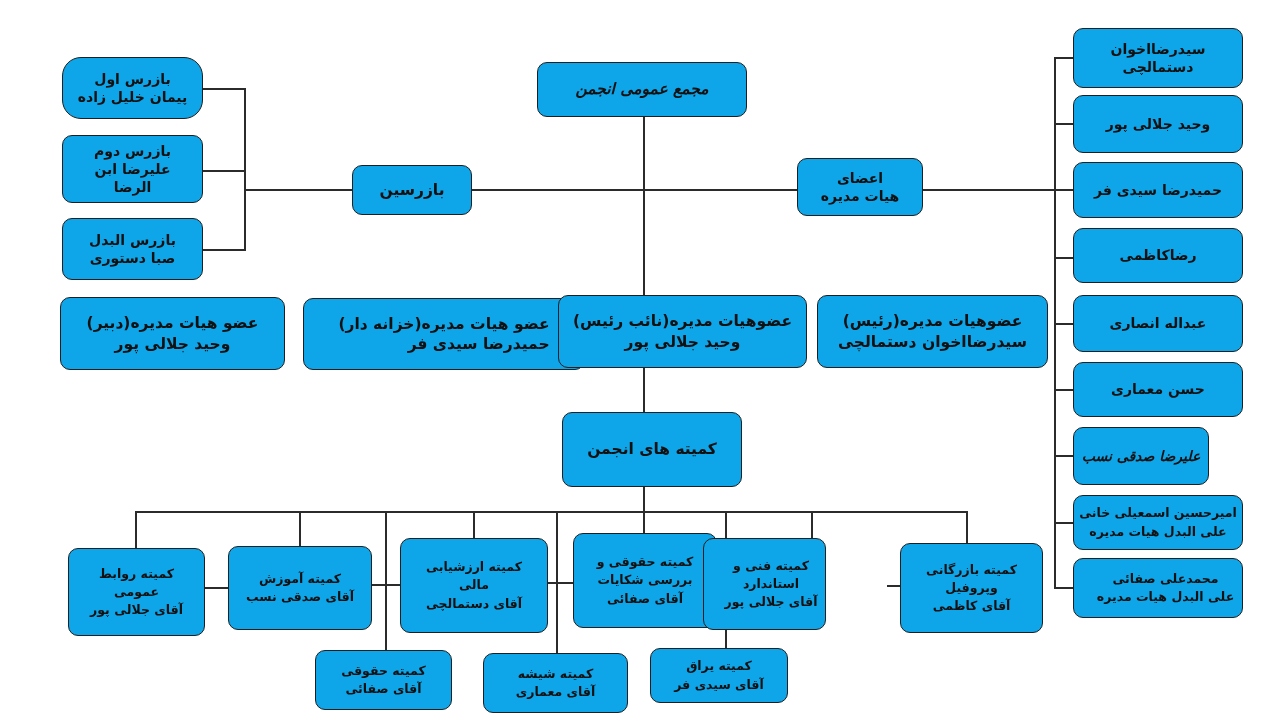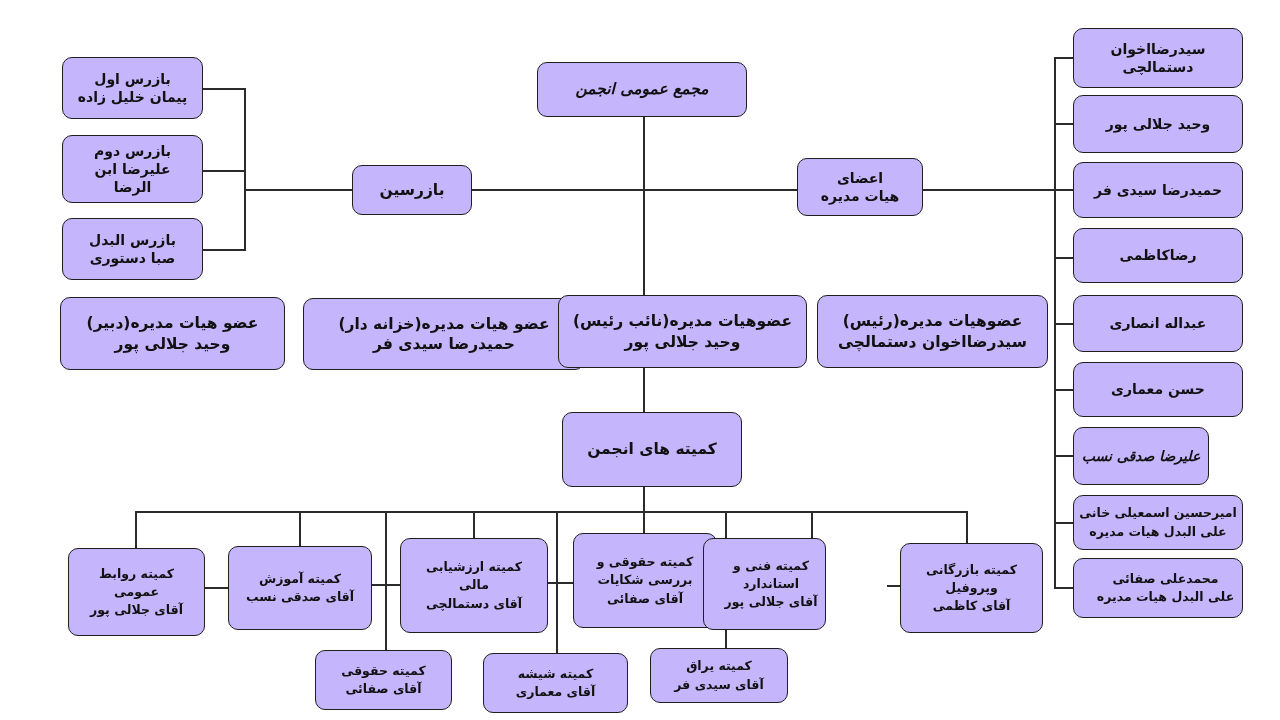--- a/index.html
+++ b/index.html
@@ -3,21 +3,21 @@
 <meta charset="utf-8">
 <style>
   html,body{margin:0;padding:0;background:#fff;}
   #canvas{
     position:relative;width:1280px;height:720px;background:#ffffff;
     font-family:"DejaVu Sans",sans-serif;font-weight:bold;color:#111;
     overflow:hidden;direction:rtl;
   }
   .box{
     position:absolute;box-sizing:border-box;
-    border:1.6px solid #1f1f1f;border-radius:10px;background:#c4b5fd;
+    border:1.6px solid #1f1f1f;border-radius:10px;background:#0ea5e9;
     display:flex;align-items:center;justify-content:center;text-align:center;
     white-space:pre-line;line-height:1.3;padding:2px 4px;direction:rtl;
   }
   .box-lg{font-size:15.5px;}
   .box-md{font-size:14px;}
   .box-sm{font-size:12.5px;line-height:1.45;}
   .line{position:absolute;background:#2b2b2b;}
 </style>
 </head>
 <body>
@@ -56,21 +56,21 @@
   <div class="line" style="left:725px;top:511px;width:2px;height:137px;"></div>
   <div class="line" style="left:205px;top:587px;width:23px;height:2px;"></div>
   <div class="line" style="left:372px;top:584px;width:28px;height:2px;"></div>
   <div class="line" style="left:548px;top:582px;width:25px;height:2px;"></div>
   <div class="line" style="left:717px;top:582px;width:20px;height:2px;"></div>
   <div class="line" style="left:887px;top:585px;width:13px;height:2px;"></div>
 
   <div class="box box-lg" style="left:537px;top:62px;width:210px;height:55px;font-style:italic;">مجمع عمومی انجمن</div>
 
   <div class="box box-lg" style="left:352px;top:165px;width:120px;height:50px;">بازرسین</div>
-  <div class="box box-md" style="left:62px;top:57px;width:141px;height:62px;">بازرس اول
+  <div class="box box-md" style="left:62px;top:57px;width:141px;height:62px;border-radius:19px;">بازرس اول
 پیمان خلیل زاده</div>
   <div class="box box-md" style="left:62px;top:135px;width:141px;height:68px;">بازرس دوم
 علیرضا ابن
 الرضا</div>
   <div class="box box-md" style="left:62px;top:218px;width:141px;height:62px;">بازرس البدل
 صبا دستوری</div>
 
   <div class="box box-md" style="left:797px;top:158px;width:126px;height:58px;">اعضای
 هیات مدیره</div>
   <div class="box box-md" style="left:1073px;top:28px;width:170px;height:60px;">سیدرضااخوان
@@ -81,21 +81,21 @@
   <div class="box box-md" style="left:1073px;top:295px;width:170px;height:57px;">عبداله انصاری</div>
   <div class="box box-md" style="left:1073px;top:362px;width:170px;height:55px;">حسن معماری</div>
   <div class="box box-md" style="left:1073px;top:427px;width:136px;height:58px;font-style:italic;">علیرضا صدقی نسب</div>
   <div class="box box-sm" style="left:1073px;top:495px;width:170px;height:55px;">امیرحسین اسمعیلی خانی
 علی البدل هیات مدیره</div>
   <div class="box box-sm" style="left:1073px;top:558px;width:170px;height:60px;padding-left:19px;">محمدعلی صفائی
 علی البدل هیات مدیره</div>
 
   <div class="box box-lg" style="left:60px;top:297px;width:225px;height:73px;">عضو هیات مدیره(دبیر)
 وحید جلالی پور</div>
-  <div class="box box-lg" style="left:303px;top:298px;width:282px;height:72px;">عضو هیات مدیره(خزانه دار)
+  <div class="box box-lg" style="left:303px;top:298px;width:282px;height:72px;text-align:right;">عضو هیات مدیره(خزانه دار)
 حمیدرضا سیدی فر</div>
   <div class="box box-lg" style="left:558px;top:295px;width:249px;height:73px;">عضوهیات مدیره(نائب رئیس)
 وحید جلالی پور</div>
   <div class="box box-lg" style="left:817px;top:295px;width:231px;height:73px;">عضوهیات مدیره(رئیس)
 سیدرضااخوان دستمالچی</div>
 
   <div class="box box-lg" style="left:562px;top:412px;width:180px;height:75px;">کمیته های انجمن</div>
 
   <div class="box box-sm" style="left:68px;top:548px;width:137px;height:88px;">کمیته روابط
 عمومی

